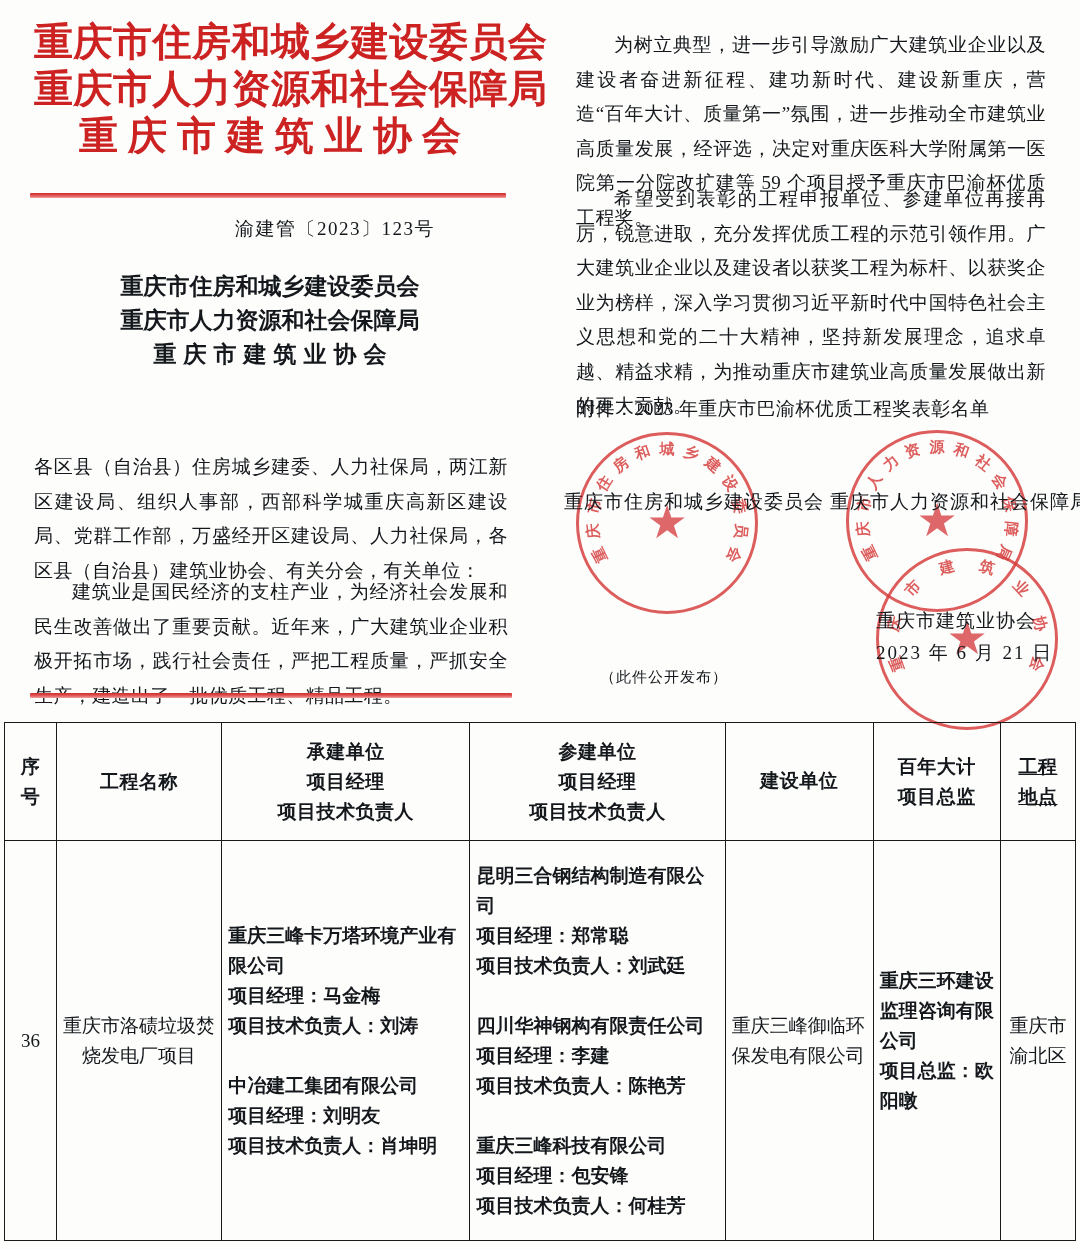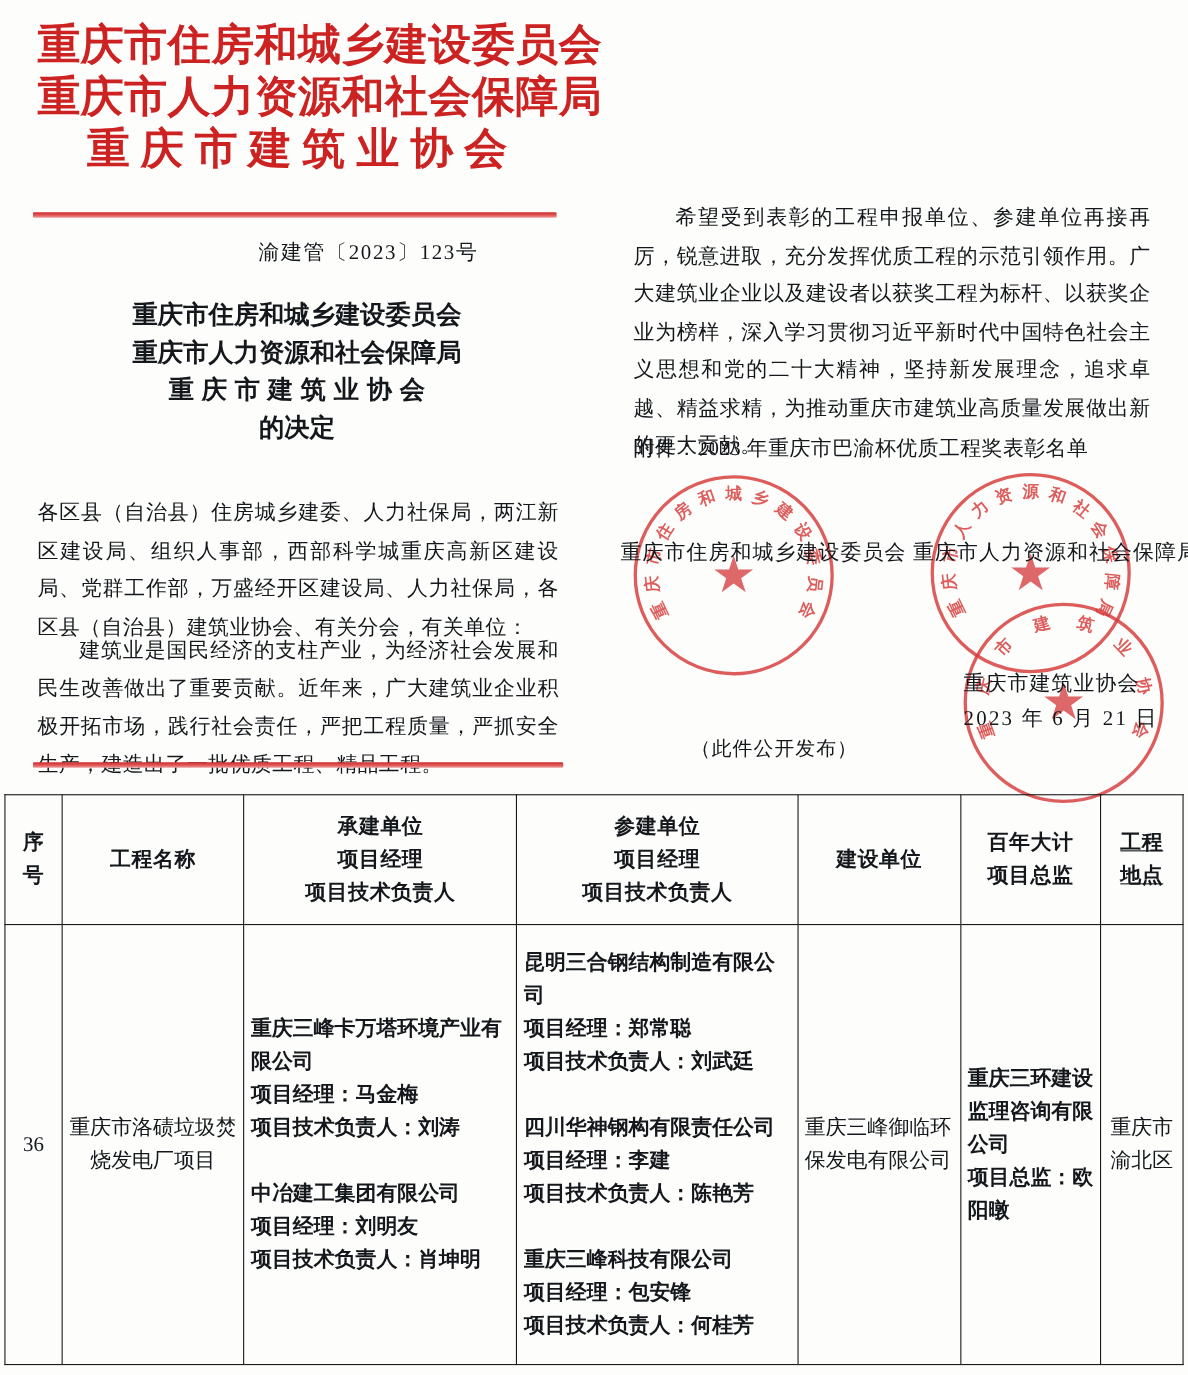--- a/index.html
+++ b/index.html
@@ -66,21 +66,21 @@
   .p-attach{position:absolute;left:36px;top:392px;width:470px;}
 
   
   .sign-line{
     position:absolute;font-size:19px;letter-spacing:1px;white-space:nowrap;
   }
   .sig1{left:24px;top:489px;}
   .sig2{left:290px;top:489px;}
   .sig3{left:336px;top:608px;}
   .sig-date{left:336px;top:640px;letter-spacing:2px;}
-  .public-note{position:absolute;left:60px;top:668px;font-size:18px;letter-spacing:1px;margin-left:28px;}
+  .public-note{position:absolute;left:60px;top:668px;font-size:15px;letter-spacing:1px;}
 
   .seal{
     position:absolute;border-radius:50%;
     border:3.5px solid #d53a3a;
     opacity:.82;
     pointer-events:none;
   }
   .seal .star{
     position:absolute;left:50%;top:50%;
     width:0;height:0;transform:translate(-50%,-52%);
@@ -153,30 +153,30 @@
       </div>
 
       <div class="red-rule top"></div>
 
       <div class="docnum">渝建管〔2023〕123号</div>
 
       <div class="doc-title">
         <div>重庆市住房和城乡建设委员会</div>
         <div>重庆市人力资源和社会保障局</div>
         <div class="t-sparse">重庆市建筑业协会</div>
-        <div>的决定</div>
       </div>
 
       <div class="body-para p-addressee">各区县（自治县）住房城乡建委、人力社保局，两江新区建设局、组织人事部，西部科学城重庆高新区建设局、党群工作部，万盛经开区建设局、人力社保局，各区县（自治县）建筑业协会、有关分会，有关单位：</div>
       <div class="body-para p-intro">建筑业是国民经济的支柱产业，为经济社会发展和民生改善做出了重要贡献。近年来，广大建筑业企业积极开拓市场，践行社会责任，严把工程质量，严抓安全生产，建造出了一批优质工程、精品工程。</div>
 
       <div class="red-rule bottom"></div>
     </div>
 
     <div class="col-right">
+      <div class="body-para p-r1">为树立典型，进一步引导激励广大建筑业企业以及建设者奋进新征程、建功新时代、建设新重庆，营造“百年大计、质量第一”氛围，进一步推动全市建筑业高质量发展，经评选，决定对重庆医科大学附属第一医院第一分院改扩建等 59 个项目授予重庆市巴渝杯优质工程奖。</div>
       <div class="body-para p-r2">希望受到表彰的工程申报单位、参建单位再接再厉，锐意进取，充分发挥优质工程的示范引领作用。广大建筑业企业以及建设者以获奖工程为标杆、以获奖企业为榜样，深入学习贯彻习近平新时代中国特色社会主义思想和党的二十大精神，坚持新发展理念，追求卓越、精益求精，为推动重庆市建筑业高质量发展做出新的更大贡献。</div>
       <div class="body-para p-attach">附件：2023 年重庆市巴渝杯优质工程奖表彰名单</div>
 
       <div class="seal seal-a">
         <div class="star"></div>
       <div class="ring-text">
             <span style="transform: rotate(-115.385deg) translate(0px, -74px) rotate(0deg) translate(-50%, -50%);">重</span>
             <span style="transform: rotate(-96.1538deg) translate(0px, -74px) rotate(0deg) translate(-50%, -50%);">庆</span>
             <span style="transform: rotate(-76.9231deg) translate(0px, -74px) rotate(0deg) translate(-50%, -50%);">市</span>
             <span style="transform: rotate(-57.6923deg) translate(0px, -74px) rotate(0deg) translate(-50%, -50%);">住</span>

